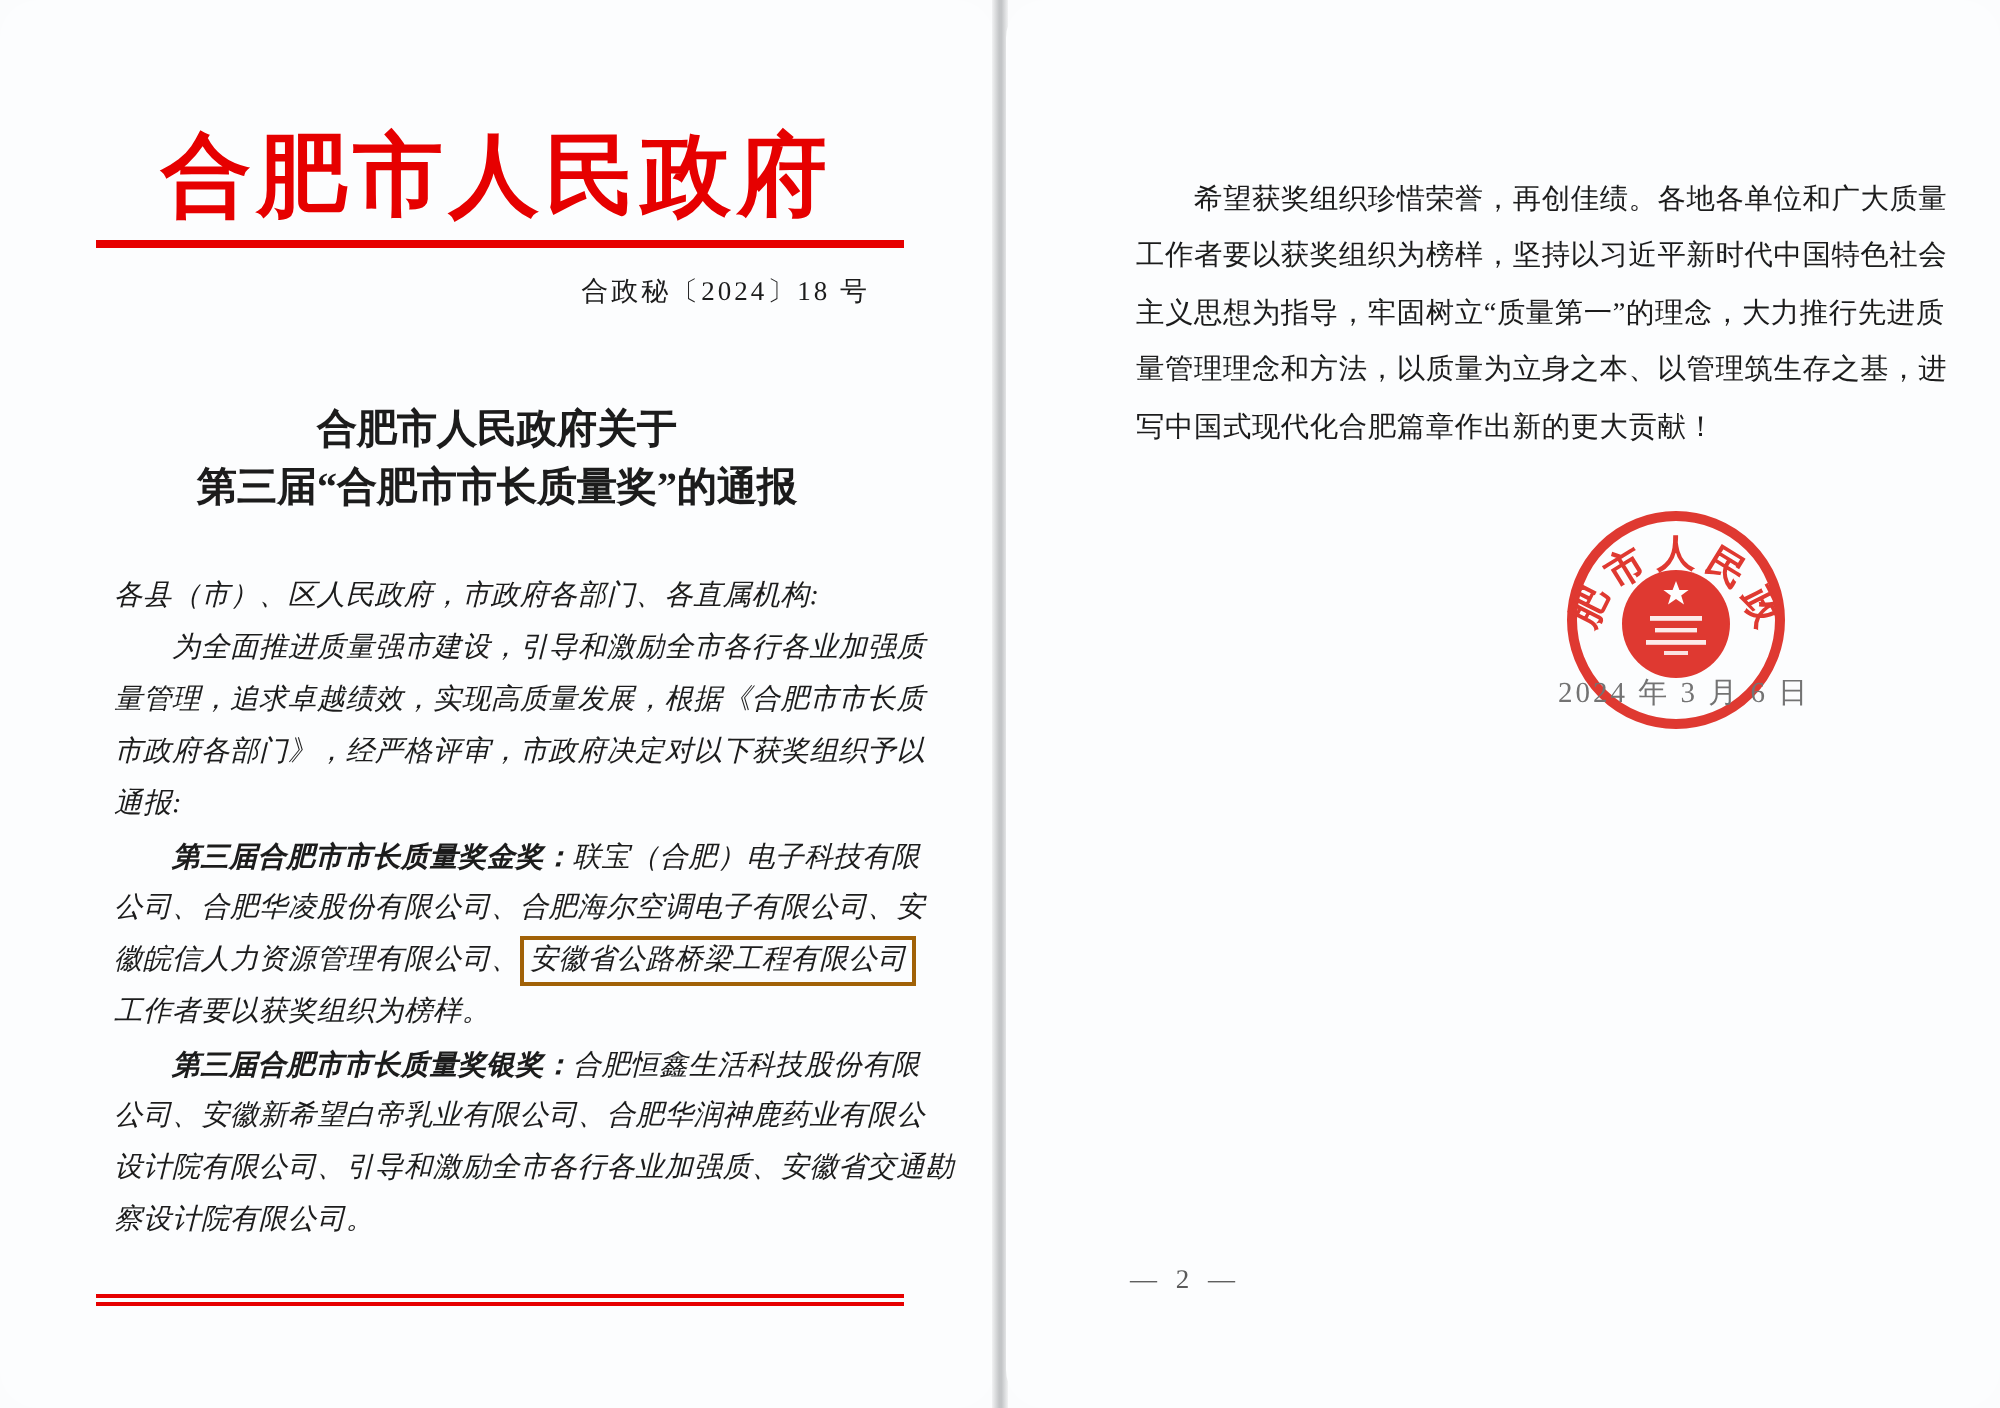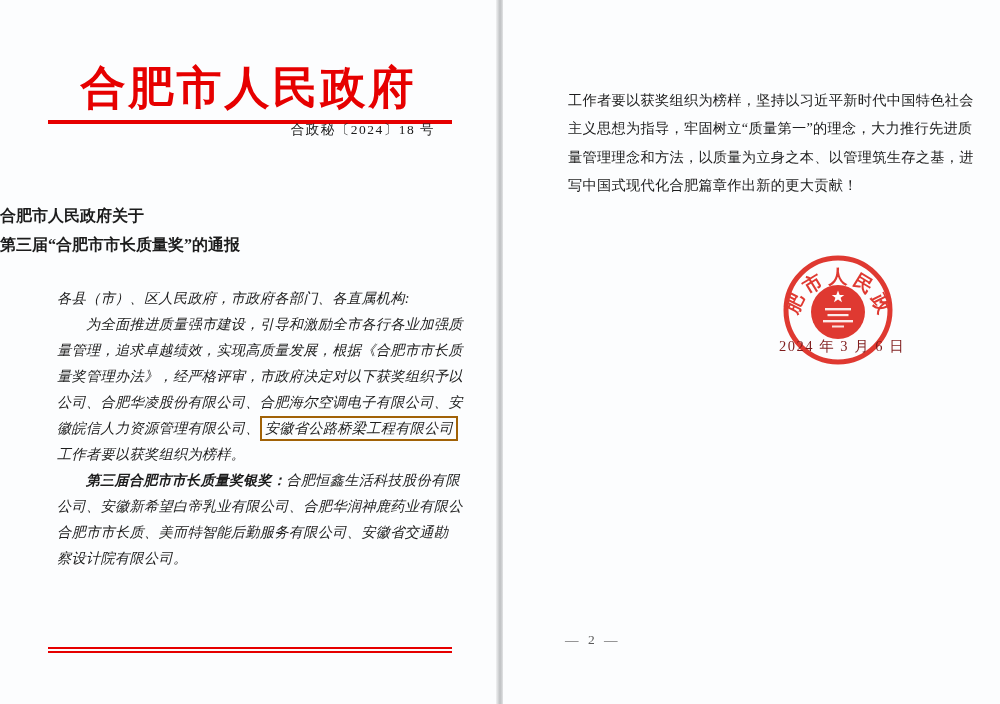--- a/index.html
+++ b/index.html
@@ -2,57 +2,57 @@
 <html><head>
 <meta charset="utf-8">
 <style>
   html,body{margin:0;padding:0;background:#f6f7f8;}
   #canvas{
     position:relative;width:1000px;height:704px;overflow:hidden;
     background:#fbfcfd;
     font-family:"Liberation Serif","DejaVu Serif",serif;
     color:#1c1c1c;
   }
-  .page{position:absolute;top:0;height:704px;background:#fcfdfe;}
+  .page{position:absolute;top:0;height:704px;background:#fcfdfe;border-radius:19px;}
   #page-left{left:0;width:497px;}
   #page-right{left:503px;width:497px;}
   #gutter{
     position:absolute;left:496px;top:0;width:8px;height:704px;
     background:linear-gradient(to right,#f1f2f3 0%,#c3c5c7 45%,#c3c5c7 60%,#f1f2f3 100%);
   }
   
   .agency{
     position:absolute;left:0;right:0;top:60px;text-align:center;
     font-size:45px;font-weight:bold;letter-spacing:3px;color:#e60000;
     line-height:56px;white-space:nowrap;
   }
   .head-rule{position:absolute;left:48px;top:120px;width:404px;height:3.5px;background:#e60000;}
-  .docnum{position:absolute;right:62px;top:121px;font-size:13.5px;letter-spacing:1.5px;white-space:nowrap;}
+  .docnum{position:absolute;right:62px;top:137px;font-size:13.5px;letter-spacing:1.5px;white-space:nowrap;}
   .doc-title{
-    position:absolute;left:0;right:0;top:201px;text-align:left;
-    font-size:16px;font-weight:bold;line-height:29px;white-space:nowrap;
+    position:absolute;left:0;right:0;top:201px;text-align:center;
+    font-size:20px;font-weight:bold;line-height:29px;white-space:nowrap;
   }
   .body-block{position:absolute;font-size:14.2px;}
   #body-left{left:57px;top:285px;width:402px;line-height:26px;font-style:italic;}
   #body-right{left:65px;top:86px;width:388px;line-height:28.4px;}
   .bline{height:0;white-space:nowrap;letter-spacing:0.3px;}
   #body-left .bline{height:26px;}
   #body-right .bline{height:28.4px;}
   .ind{padding-left:29px;}
   .blead{font-family:"Liberation Sans","DejaVu Sans",sans-serif;font-weight:bold;font-size:14px;}
   .redbox{border:2px solid #a16207;padding:2px 3px 3px 3px;}
   .end-rule{
     position:absolute;left:48px;top:647px;width:404px;height:2px;
     border-top:2.5px solid #e60000;border-bottom:2.5px solid #e60000;
   }
   
   .seal{position:absolute;left:277px;top:252px;width:116px;height:116px;z-index:1;}
   .seal-date{
     position:absolute;left:276px;top:337px;z-index:2;
-    font-size:14.5px;letter-spacing:1.5px;white-space:nowrap;color:#7f1d1d;
+    font-size:14.5px;letter-spacing:1.5px;white-space:nowrap;color:#737373;
   }
   .pagenum{
     position:absolute;left:62px;top:632px;font-size:13.5px;color:#5a5a5a;
     letter-spacing:3px;white-space:nowrap;
   }
 </style>
 </head>
 <body>
 
 <div id="canvas">
@@ -63,37 +63,40 @@
     <div class="docnum">合政秘〔2024〕18 号</div>
     <div class="doc-title">
       <div>合肥市人民政府关于</div>
       <div>第三届“合肥市市长质量奖”的通报</div>
     </div>
 
     <div class="body-block" id="body-left">
       <div class="bline"><span>各县（市）、区人民政府，市政府各部门、各直属机构:</span></div>
       <div class="bline ind"><span>为全面推进质量强市建设，引导和激励全市各行各业加强质</span></div>
       <div class="bline"><span>量管理，追求卓越绩效，实现高质量发展，根据《合肥市市长质</span></div>
-      <div class="bline"><span>量奖管理办法》，经严格评审，市政府决定对以下获奖组织予以</span></div>
+      <div class="bline"><span>市政府各部门》，经严格评审，市政府决定对以下获奖组织予以</span></div>
+      <div class="bline"><span>通报:</span></div>
+      <div class="bline ind"><span class="blead">第三届合肥市市长质量奖金奖：</span><span>联宝（合肥）电子科技有限</span></div>
       <div class="bline"><span>公司、合肥华凌股份有限公司、合肥海尔空调电子有限公司、安</span></div>
       <div class="bline"><span>徽皖信人力资源管理有限公司、</span><span class="redbox">安徽省公路桥梁工程有限公司</span></div>
       <div class="bline"><span>工作者要以获奖组织为榜样。</span></div>
       <div class="bline ind"><span class="blead">第三届合肥市市长质量奖银奖：</span><span>合肥恒鑫生活科技股份有限</span></div>
       <div class="bline"><span>公司、安徽新希望白帝乳业有限公司、合肥华润神鹿药业有限公</span></div>
-      <div class="bline"><span>合肥市市长质、美而特智能后勤服务有限公司、安徽省交通勘</span></div>
+      <div class="bline"><span>设计院有限公司、引导和激励全市各行各业加强质、安徽省交通勘</span></div>
       <div class="bline"><span>察设计院有限公司。</span></div>
     </div>
 
     <div class="end-rule"></div>
   </div>
 
   <div id="gutter"></div>
 
   <div class="page" id="page-right">
     <div class="body-block" id="body-right">
+      <div class="bline ind"><span>希望获奖组织珍惜荣誉，再创佳绩。各地各单位和广大质量</span></div>
       <div class="bline"><span>工作者要以获奖组织为榜样，坚持以习近平新时代中国特色社会</span></div>
       <div class="bline"><span>主义思想为指导，牢固树立“质量第一”的理念，大力推行先进质</span></div>
       <div class="bline"><span>量管理理念和方法，以质量为立身之本、以管理筑生存之基，进</span></div>
       <div class="bline"><span>写中国式现代化合肥篇章作出新的更大贡献！</span></div>
     </div>
 
     <svg class="seal" viewBox="0 0 116 116">
       <g opacity="0.93">
         <circle cx="58" cy="58" r="52" fill="none" stroke="#dd2b22" stroke-width="5"></circle>
         <path id="sealArc" d="M 58,58 m -42,15 a 42,42 0 1,1 84,0" fill="none"></path>

